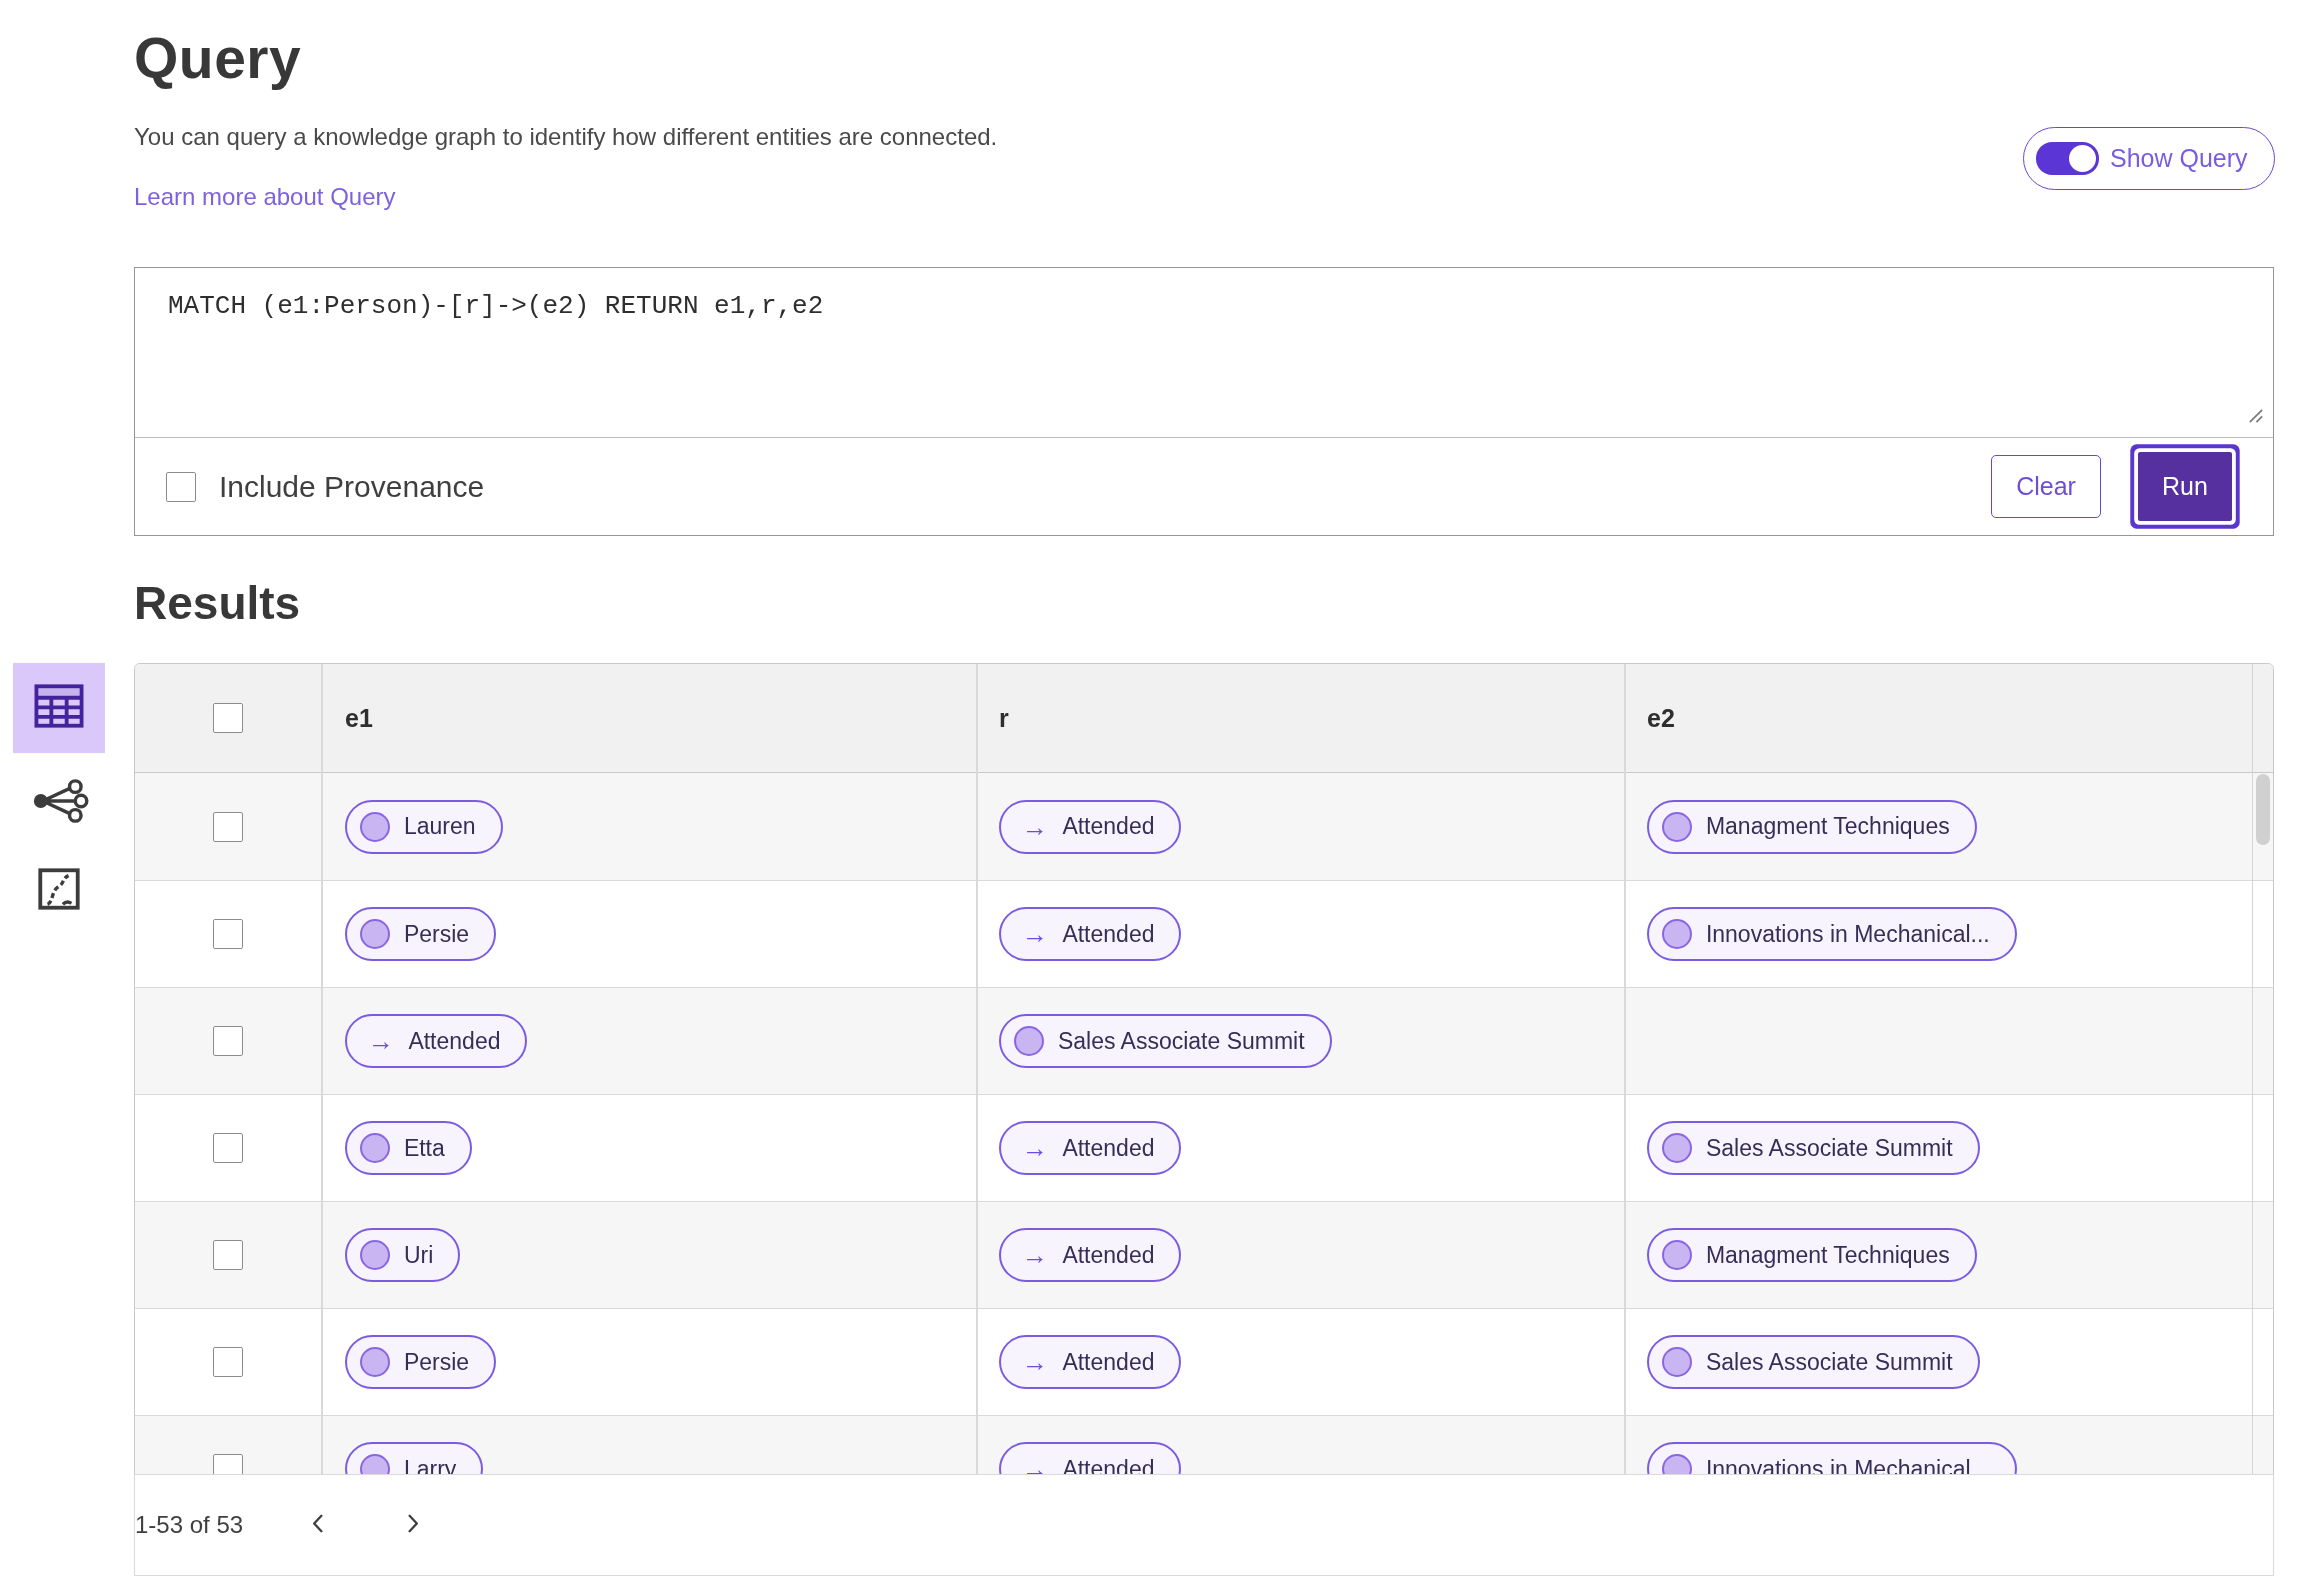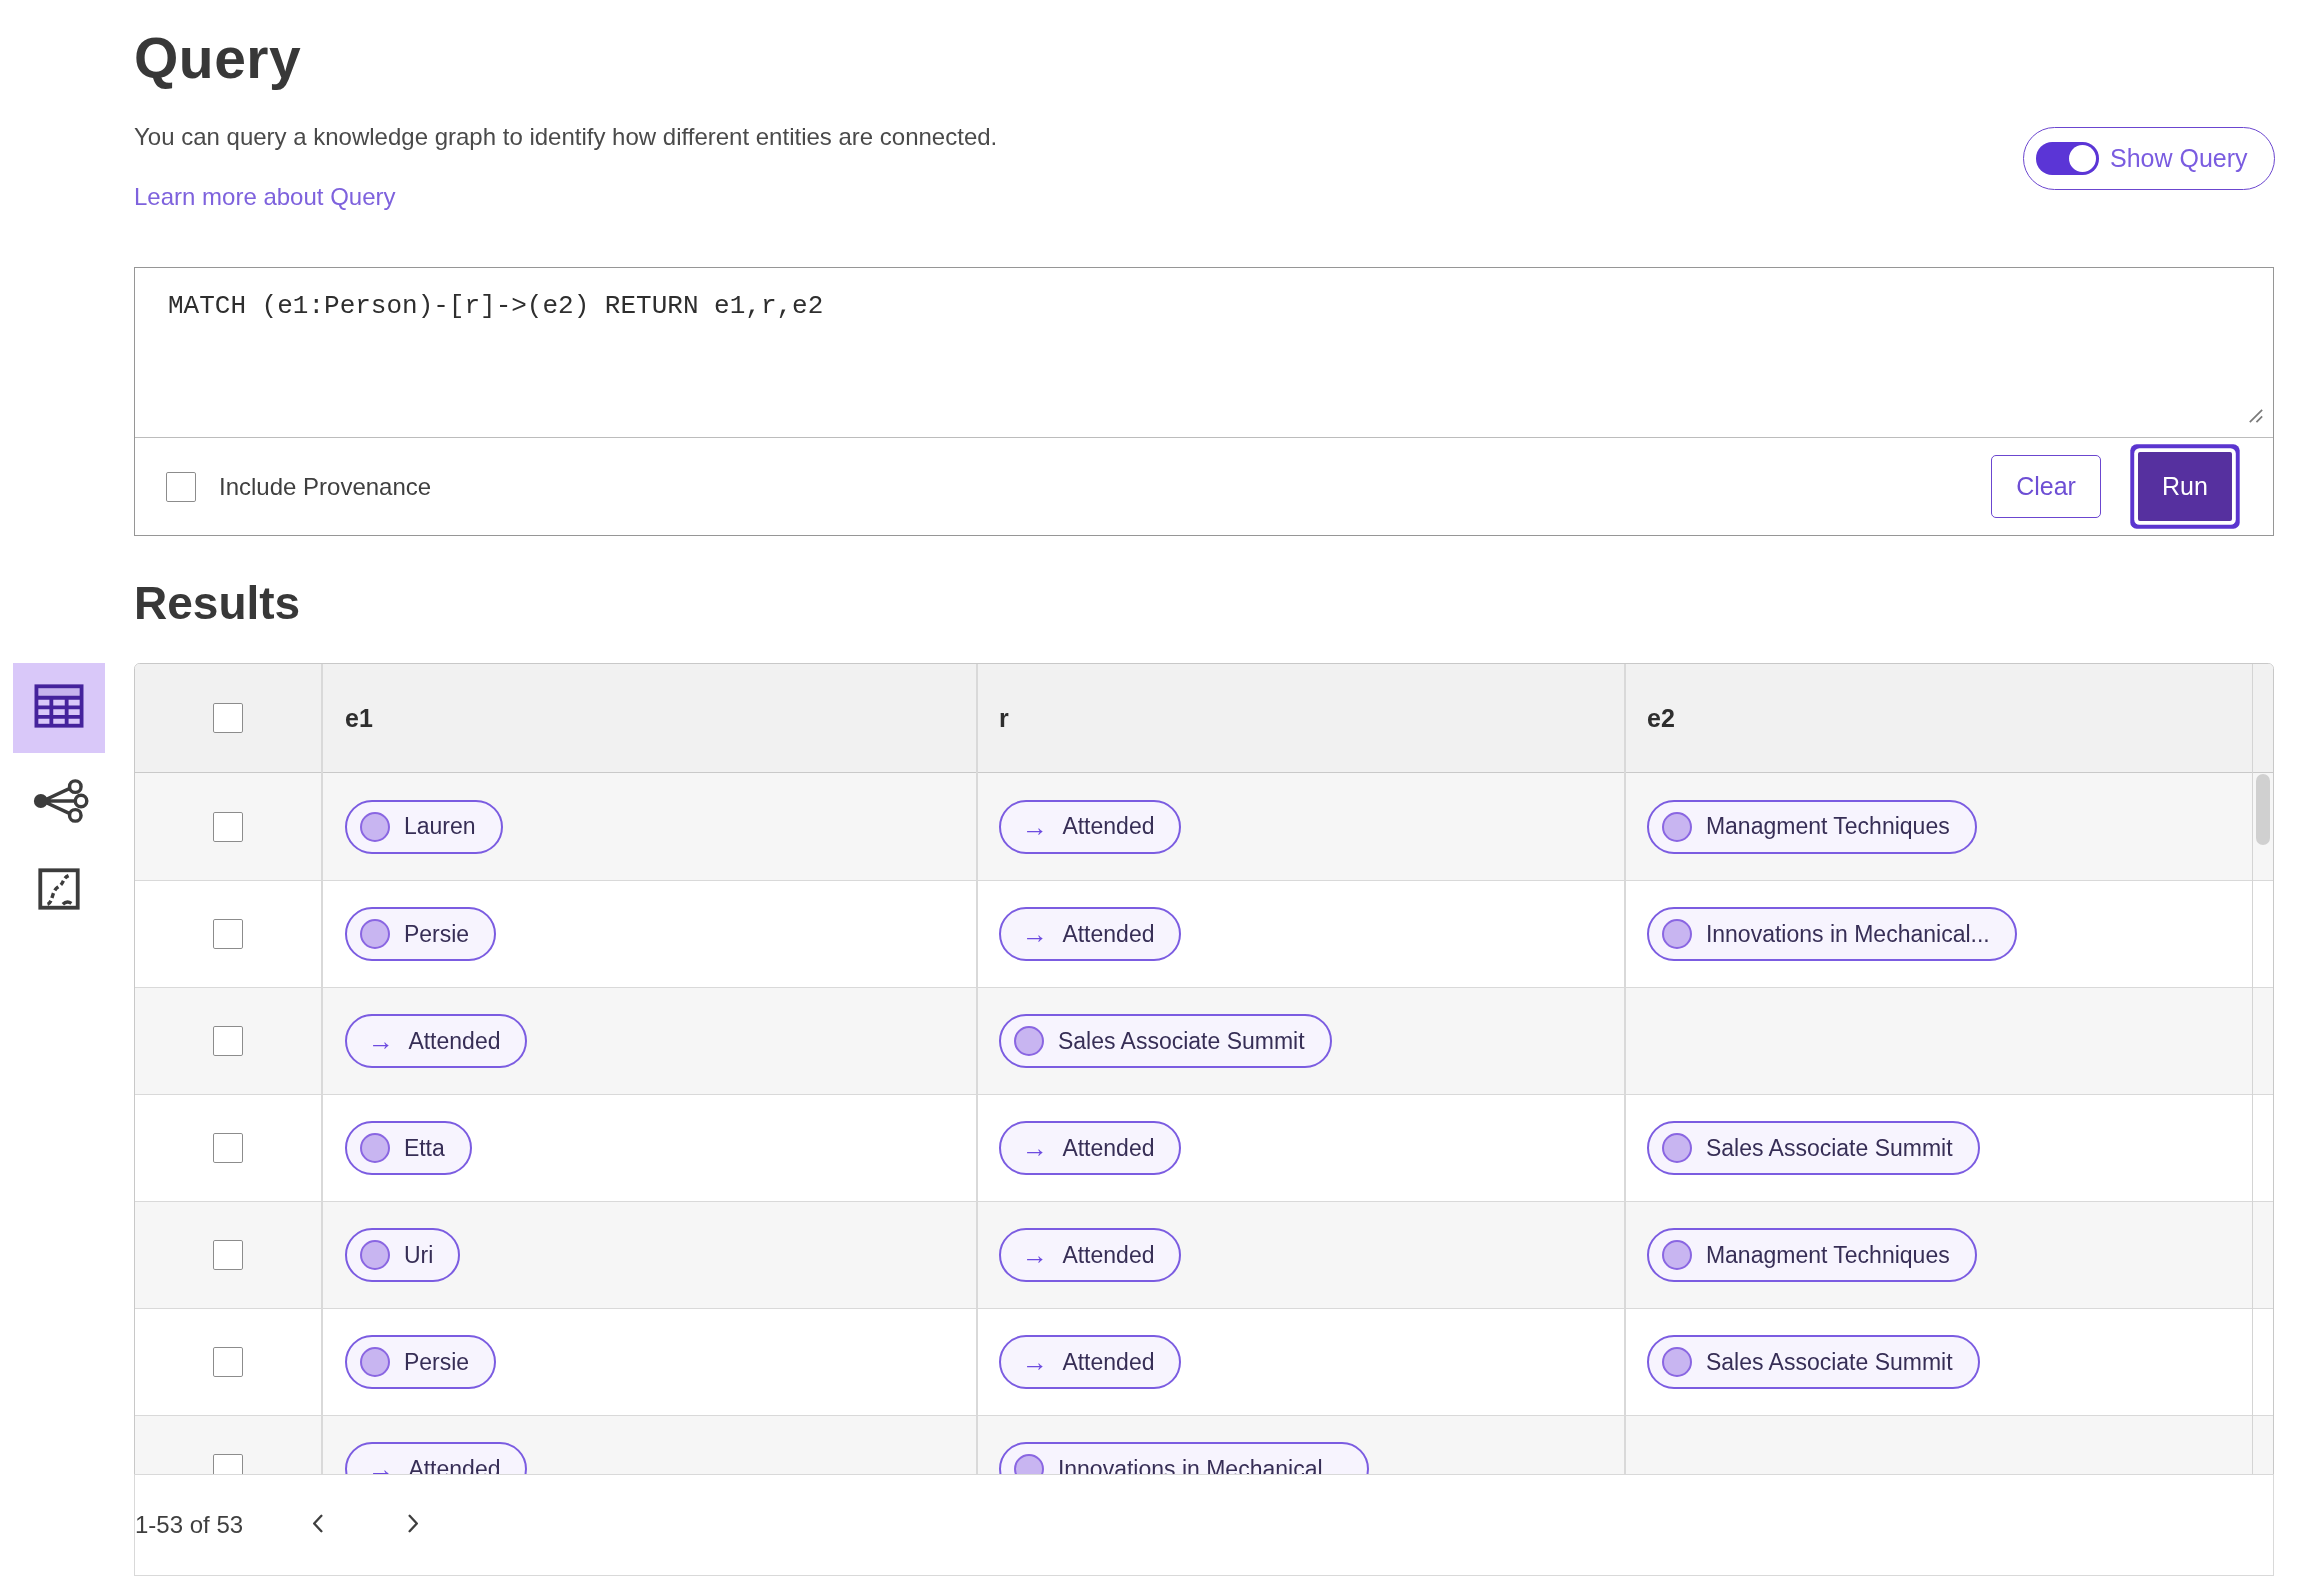--- a/index.html
+++ b/index.html
@@ -37,21 +37,21 @@
   .resize-handle { position:absolute; right:7.7px; bottom:7.7px; }
 
   .query-footer {
     position:absolute; left:0; right:0; bottom:0; height:98px;
     border-top:1.9px solid #bcbcbc; display:flex; align-items:center; padding:0 31px;
   }
   .checkbox {
     display:inline-block; width:30px; height:30px; background:#fff;
     border:1.9px solid #8c8c8c; border-radius:1.9px; cursor:pointer; flex:0 0 auto;
   }
-  .provenance-label { font-size:24px; color:#3f3f3f; margin-left:23px; }
+  .provenance-label { font-size:30px; color:#3f3f3f; margin-left:23px; }
   .footer-spacer { flex:1; }
   .btn-clear {
     width:110px; height:63px; border:1.9px solid #6b46cf; border-radius:5px;
     background:#fff; color:#6d4ed4; font-size:25px; font-family:inherit; cursor:pointer; margin-right:37px;
   }
   .btn-run {
     width:94px; height:69px; border:none; border-radius:1.9px;
     background:#56309f; color:#ffffff; font-size:25px; font-family:inherit; cursor:pointer;
     box-shadow:0 0 0 3.8px #ffffff, 0 0 0 7.7px #5b35cf; margin-right:10px;
   }
@@ -319,20 +319,26 @@
         <span class="node-circle"></span>
         <span class="pill-label e2-label">Sales Associate Summit</span>
       </span>
     </div>
   </div>
 
   <div class="trow">
     <div class="cell cb-cell">
           <span class="checkbox"></span>
         </div>
+    <div class="cell">
+      <span class="pill">
+        <span class="node-circle"></span>
+        <span class="pill-label e1-label">Larry</span>
+      </span>
+    </div>
     <div class="cell">
       <span class="pill rel">
         <span class="rel-arrow">→</span>
         <span class="pill-label r-label">Attended</span>
       </span>
     </div>
     <div class="cell">
       <span class="pill">
         <span class="node-circle"></span>
         <span class="pill-label e2-label">Innovations in Mechanical...</span>

